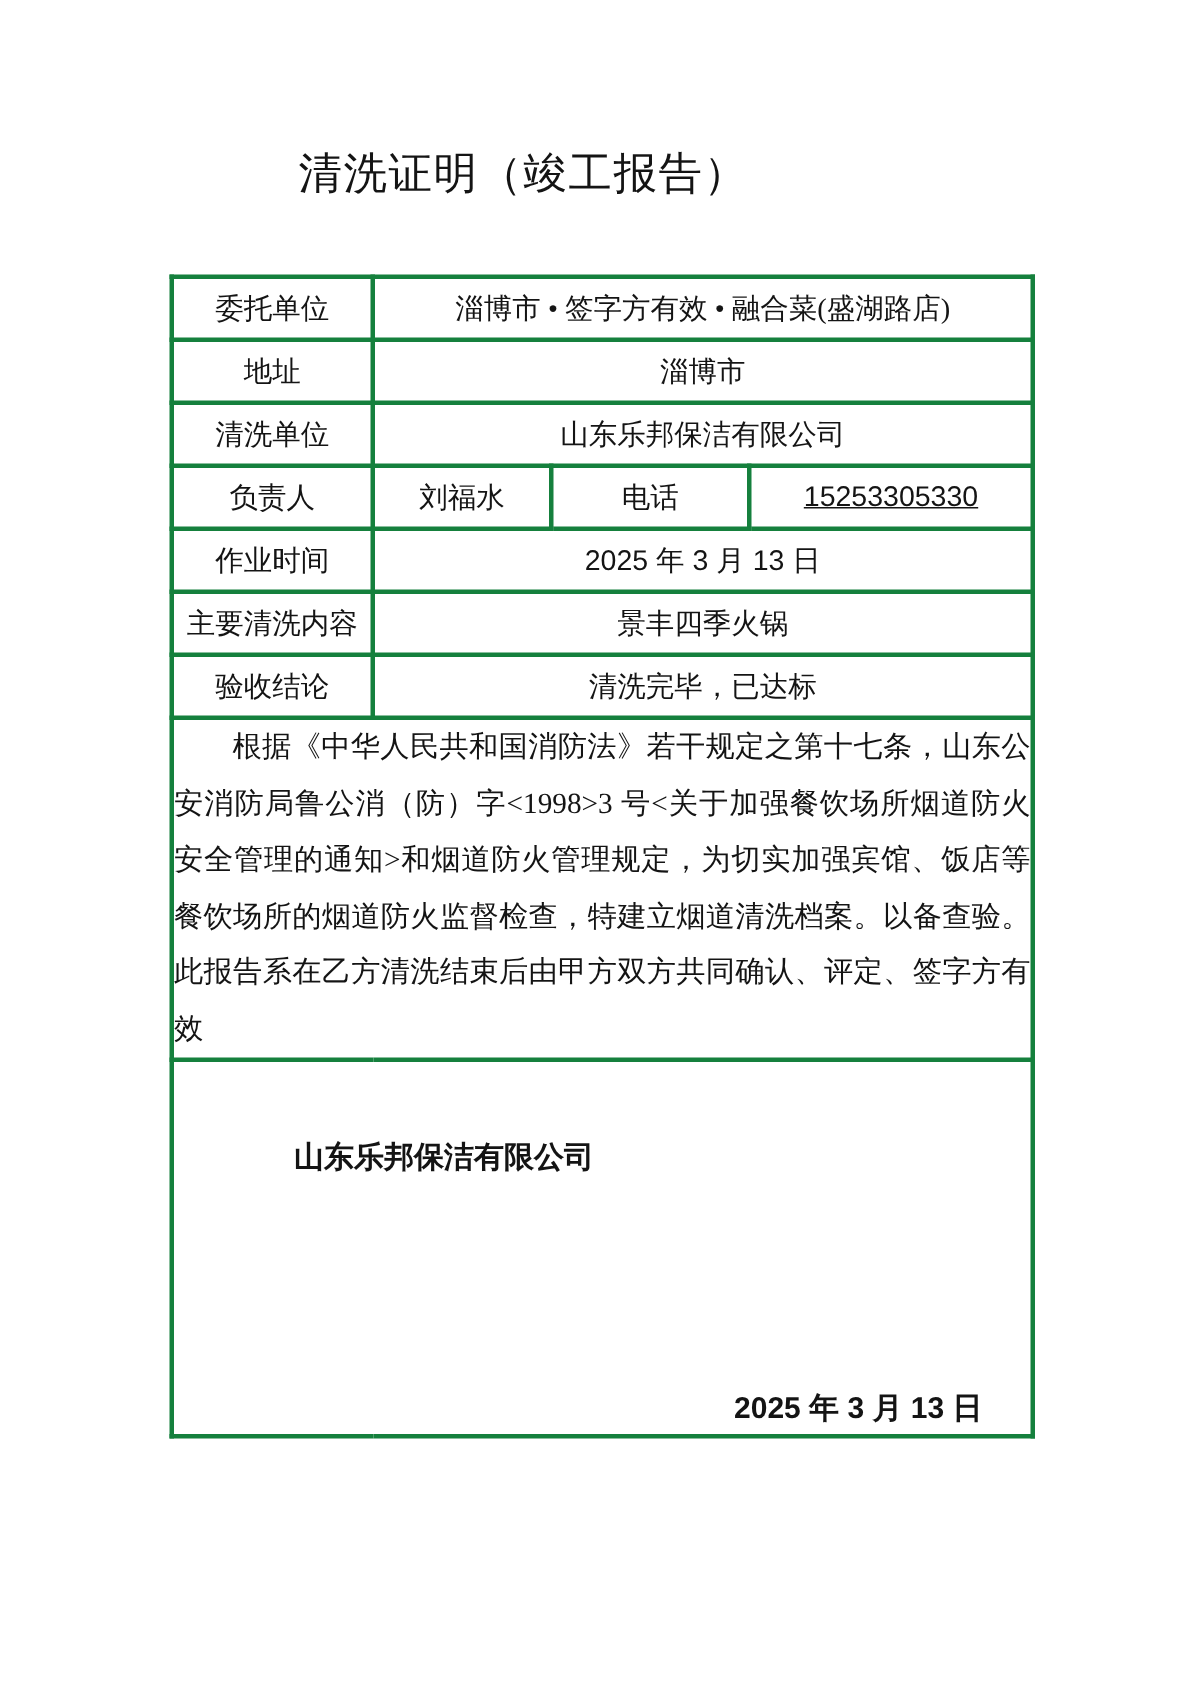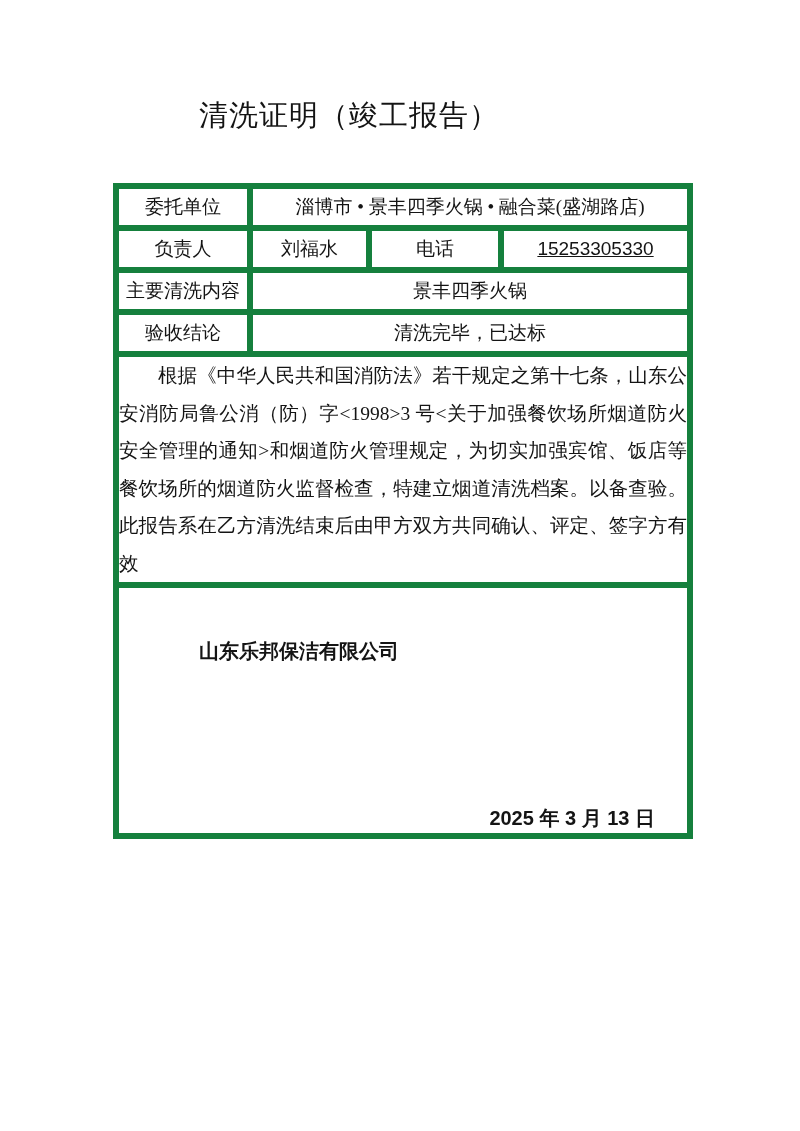--- a/index.html
+++ b/index.html
@@ -25,21 +25,21 @@
     font-family: "Liberation Serif", "DejaVu Serif", serif;
   }
   table.doc-table {
     position: absolute;
     left: 113px; top: 183px;
     width: 574px;
     border-collapse: collapse;
     table-layout: fixed;
   }
   table.doc-table td {
-    border: 6px solid #15803d;
+    border: 3px solid #15803d;
     text-align: center;
     vertical-align: middle;
     font-size: 19px;
     padding: 0;
     overflow: hidden;
   }
   tr.field-row { height: 42px; }
   td.num-cell {
     font-family: "Liberation Sans", "DejaVu Sans", sans-serif;
     font-size: 20px;
@@ -89,32 +89,44 @@
     <colgroup>
       <col style="width:134px">
       <col style="width:119px">
       <col style="width:132px">
       <col style="width:189px">
     </colgroup>
 
     <tbody>
         <tr class="field-row">
       <td>委托单位</td>
-      <td colspan="3">淄博市 • 景丰四季火锅 • 融合菜(盛湖路店)</td>
+      <td colspan="3">淄博市 • 签字方有效 • 融合菜(盛湖路店)</td>
     </tr>
 
+    <tr class="field-row">
+      <td>地址</td>
+      <td colspan="3">淄博市</td>
+    </tr>
 
+    <tr class="field-row">
+      <td>清洗单位</td>
+      <td colspan="3">山东乐邦保洁有限公司</td>
+    </tr>
 
     <tr class="field-row">
       <td>负责人</td>
       <td>刘福水</td>
       <td>电话</td>
       <td class="num-cell">15253305330</td>
     </tr>
 
+    <tr class="field-row">
+      <td>作业时间</td>
+      <td colspan="3" class="date-cell">2025 年 3 月 13 日</td>
+    </tr>
 
     <tr class="field-row">
       <td>主要清洗内容</td>
       <td colspan="3">景丰四季火锅</td>
     </tr>
 
     <tr class="field-row">
       <td>验收结论</td>
       <td colspan="3">清洗完毕，已达标</td>
     </tr>

